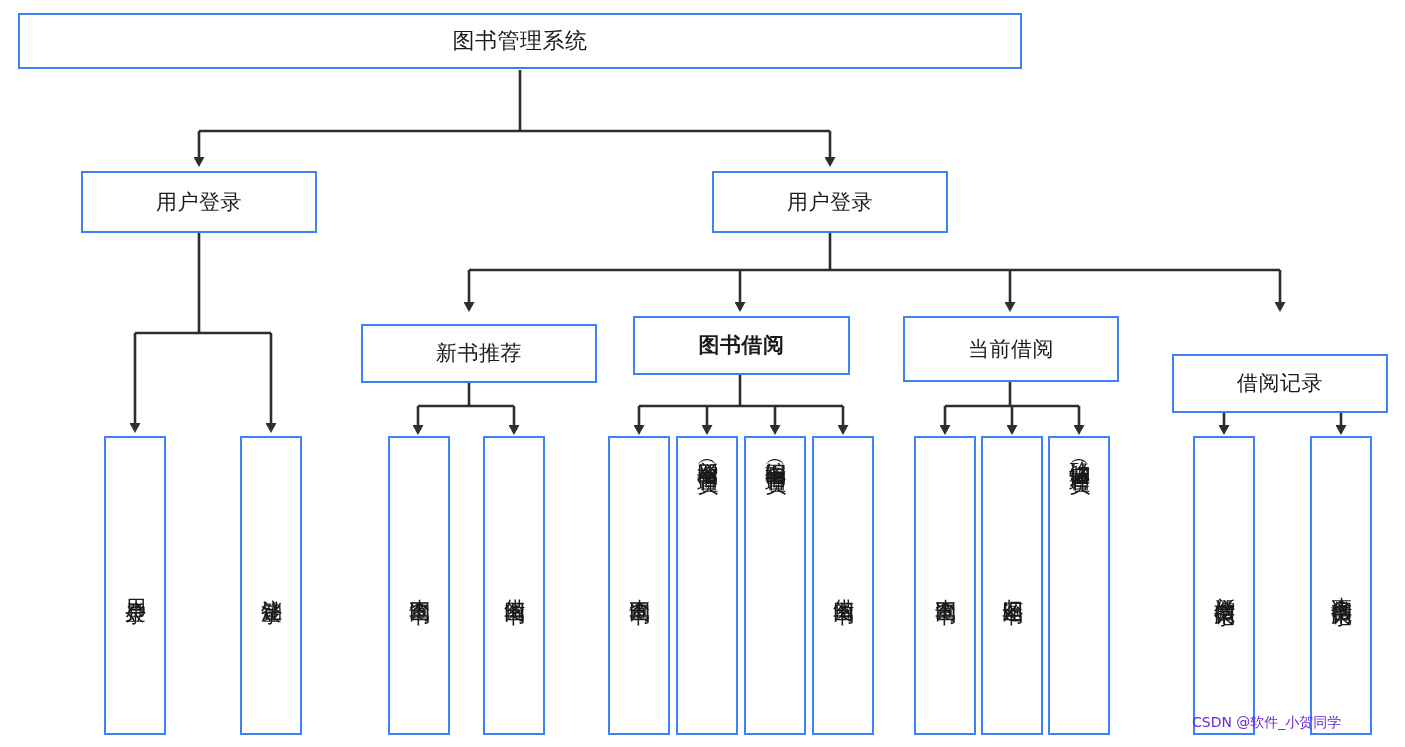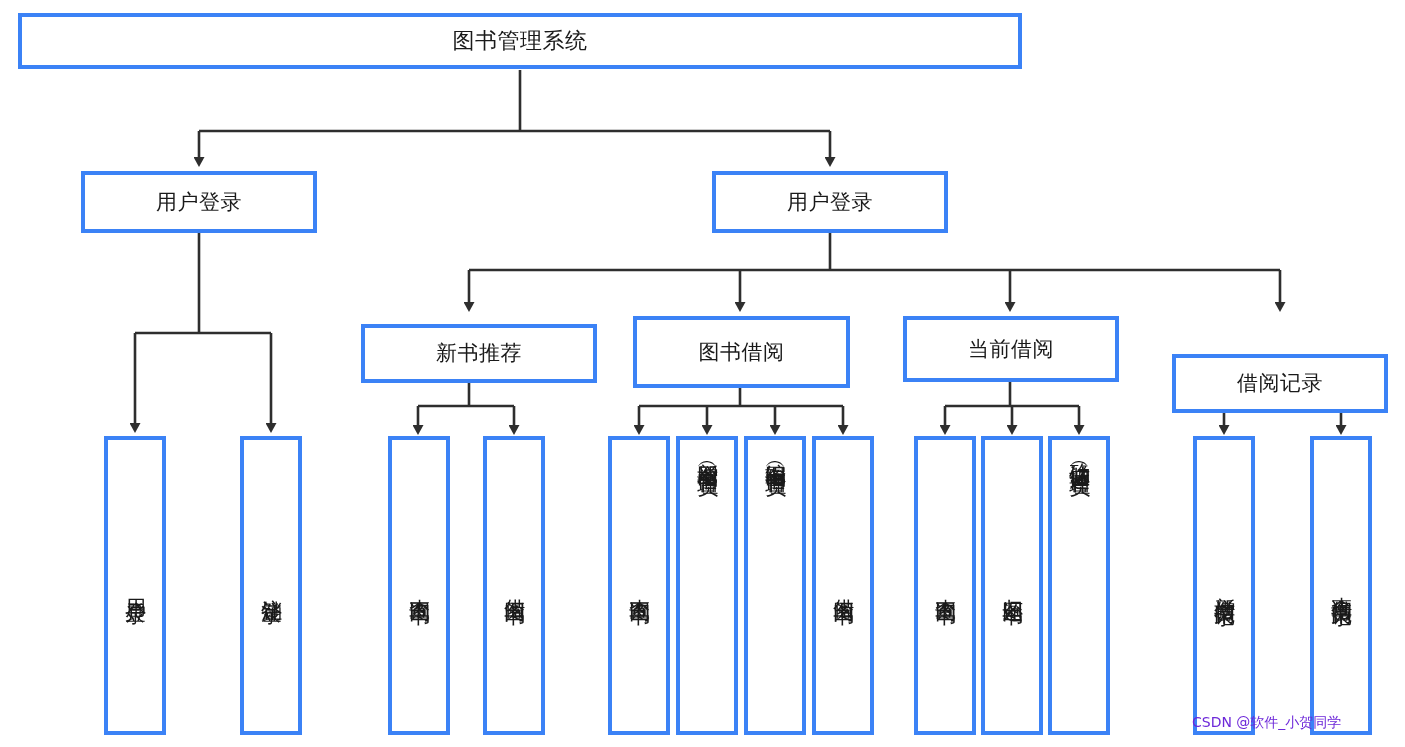--- a/index.html
+++ b/index.html
@@ -23,21 +23,21 @@
     left: 0;
     top: 0;
     width: 1405px;
     height: 747px;
     pointer-events: none;
   }
   .node {
     position: absolute;
     box-sizing: border-box;
     background: #ffffff;
-    border: 4px solid #3b82f6;
+    border: 2px solid #3b82f6;
     display: flex;
     align-items: center;
     justify-content: center;
     z-index: 2;
   }
   .node .label {
     color: #1a1a1a;
     font-size: 21px;
     line-height: 1.18;
     letter-spacing: 0.5px;
@@ -138,21 +138,21 @@
   <div class="node" style="left:81px; top:171px; width:236px; height:62px;">
     <span class="label">用户登录</span>
   </div>
   <div class="node" style="left:712px; top:171px; width:236px; height:62px;">
     <span class="label">用户登录</span>
   </div>
 
   <div class="node" style="left:361px; top:316px; width:236px; height:59px;margin-top:8px;">
     <span class="label">新书推荐</span>
   </div>
-  <div class="node" style="left:633px; top:316px; width:217px; height:72px;">
+  <div class="node" style="left:633px; top:316px; width:217px; height:59px;font-weight:bold;">
     <span class="label">图书借阅</span>
   </div>
   <div class="node" style="left:903px; top:316px; width:216px; height:66px;">
     <span class="label">当前借阅</span>
   </div>
   <div class="node" style="left:1172px; top:316px; width:216px; height:59px;margin-top:38px;">
     <span class="label">借阅记录</span>
   </div>
 
   <div class="node vert mid" style="left:104px; top:436px; width:62px; height:299px;">

